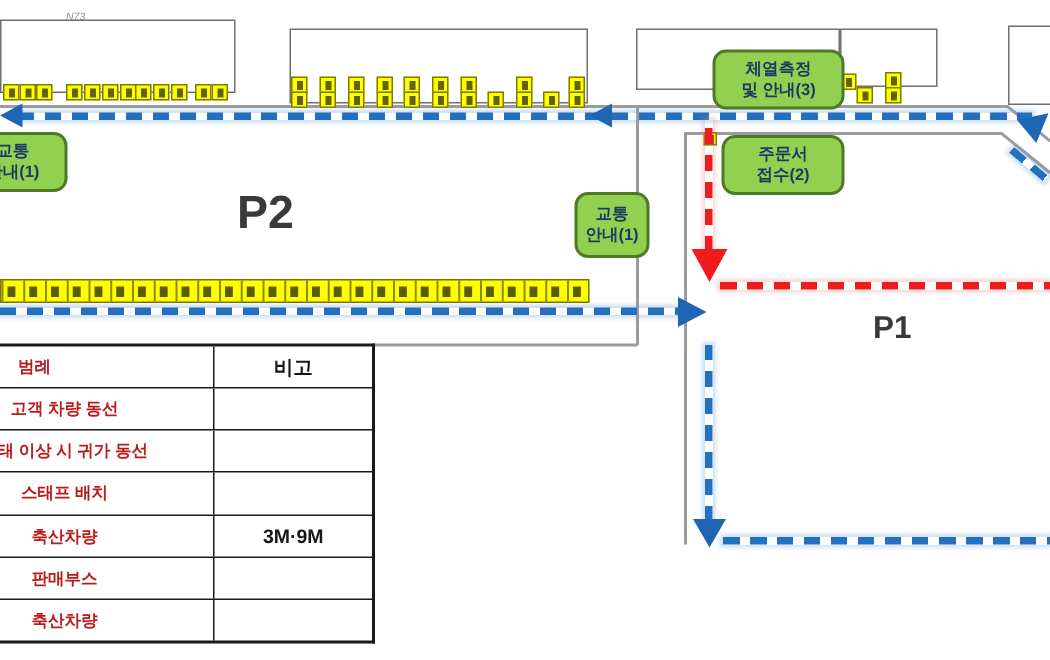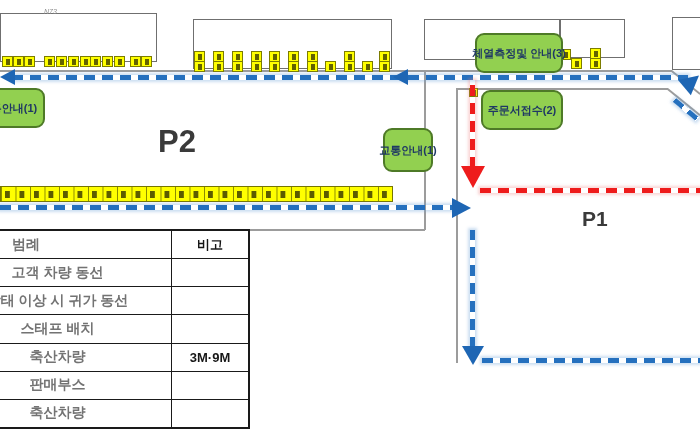--- a/index.html
+++ b/index.html
@@ -33,38 +33,38 @@
          box-shadow:0 0 3px 2px rgba(235,120,120,.30);}
   .red-v{background:repeating-linear-gradient(0deg,#ee1c1c 0 11px,rgba(0,0,0,0) 11px 18px);
          box-shadow:0 0 3px 2px rgba(235,120,120,.30);}
   .arr{position:absolute;width:0;height:0;border-style:solid;}
   .arr-left-blue{border-width:8px 15px 8px 0;border-color:transparent #1e66b4 transparent transparent;}
   .arr-right-blue{border-width:10px 0 10px 19px;border-color:transparent transparent transparent #1e66b4;}
   .arr-down-blue{border-width:19px 11px 0 11px;border-color:#1e66b4 transparent transparent transparent;}
   .arr-down-red{border-width:22px 12px 0 12px;border-color:#ee1c1c transparent transparent transparent;}
   
   .gbox{position:absolute;background:#92d050;border:2.5px solid #4e7a27;border-radius:9px;
-        box-sizing:border-box;display:flex;flex-direction:row;align-items:center;justify-content:center;
+        box-sizing:border-box;display:flex;flex-direction:column;align-items:center;justify-content:center;
         color:#1f3864;font-weight:bold;font-size:11px;line-height:1.3;text-align:center;white-space:nowrap;}
   
   .arealabel{position:absolute;color:#3a3a3a;font-weight:600;}
   
   .ellipse{position:absolute;left:273px;top:253px;width:164px;height:146px;border-radius:50%;
            background:#fcf9cf;border:2.5px solid #454545;box-sizing:border-box;
            display:flex;flex-direction:column;align-items:center;justify-content:center;
            color:#16161f;font-weight:bold;font-size:13px;line-height:1.27;text-align:center;}
   
   .legend{position:absolute;left:0;top:229px;width:250px;height:200px;
           border-top:2px solid #1a1a1a;border-right:2px solid #1a1a1a;border-bottom:2px solid #1a1a1a;
           box-sizing:border-box;display:flex;flex-direction:column;background:#fff;}
   .lrow{flex:1;display:flex;border-bottom:1.5px solid #1a1a1a;box-sizing:border-box;}
   .lrow:last-child{border-bottom:none;}
-  .lcell1{width:172px;box-sizing:border-box;border-right:1.5px solid #1a1a1a;
+  .lcell1{width:143px;box-sizing:border-box;border-right:1.5px solid #1a1a1a;
           display:flex;align-items:center;justify-content:center;padding-right:56px;
-          font-size:14px;font-weight:bold;color:#737373;white-space:nowrap;overflow:visible;}
+          font-size:11px;font-weight:bold;color:#b91c1c;white-space:nowrap;overflow:visible;}
   .lcell1.hdr{justify-content:flex-start;padding-left:12px;padding-right:0;}
   .lcell2{flex:1;display:flex;align-items:center;justify-content:center;
           font-size:13px;font-weight:bold;color:#161616;white-space:nowrap;}
   .note-sm{position:absolute;font-size:7px;color:#8f8f8f;font-style:italic;}
 </style>
 </head>
 <body>
 
 <div id="stage">
 

